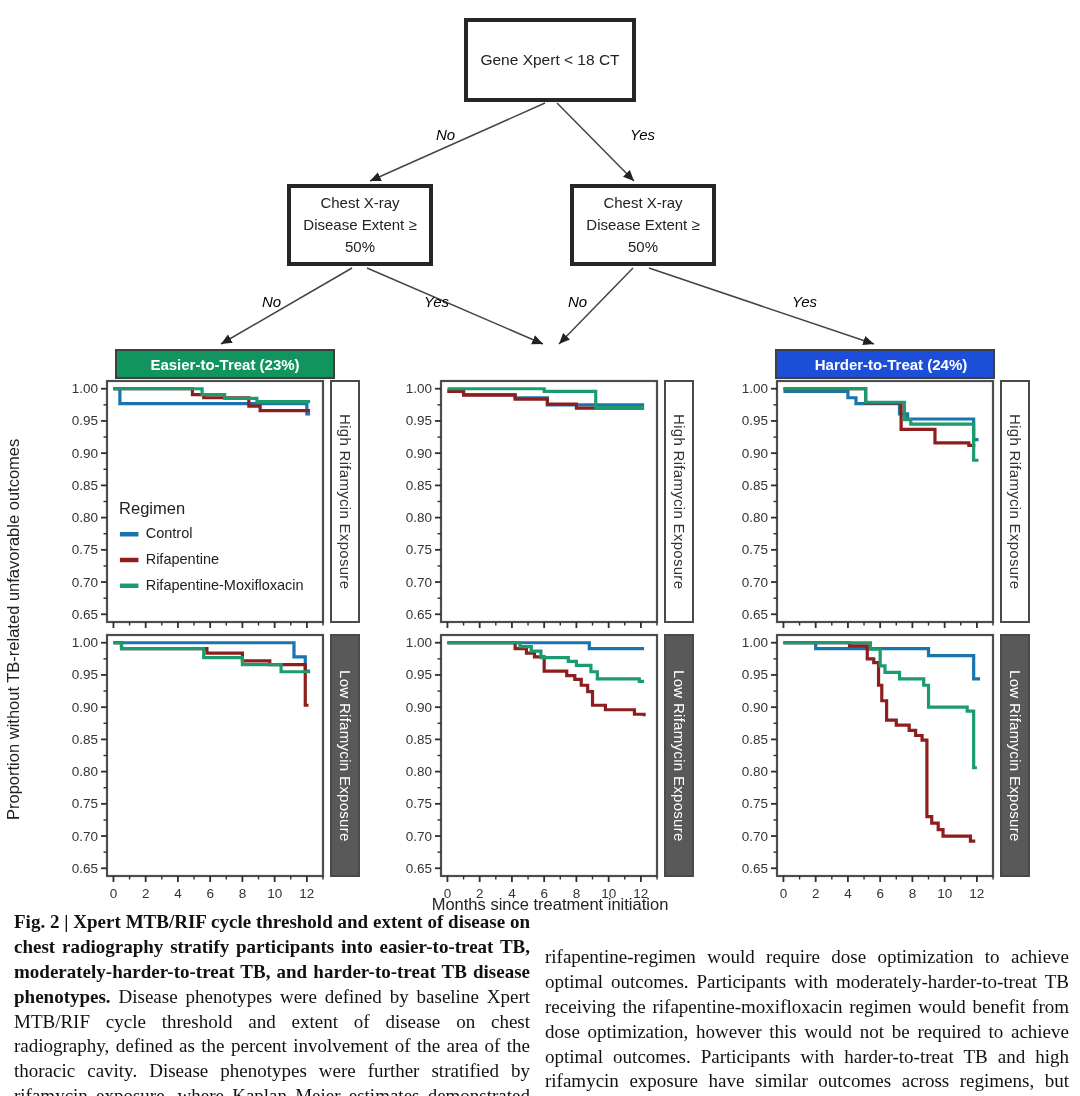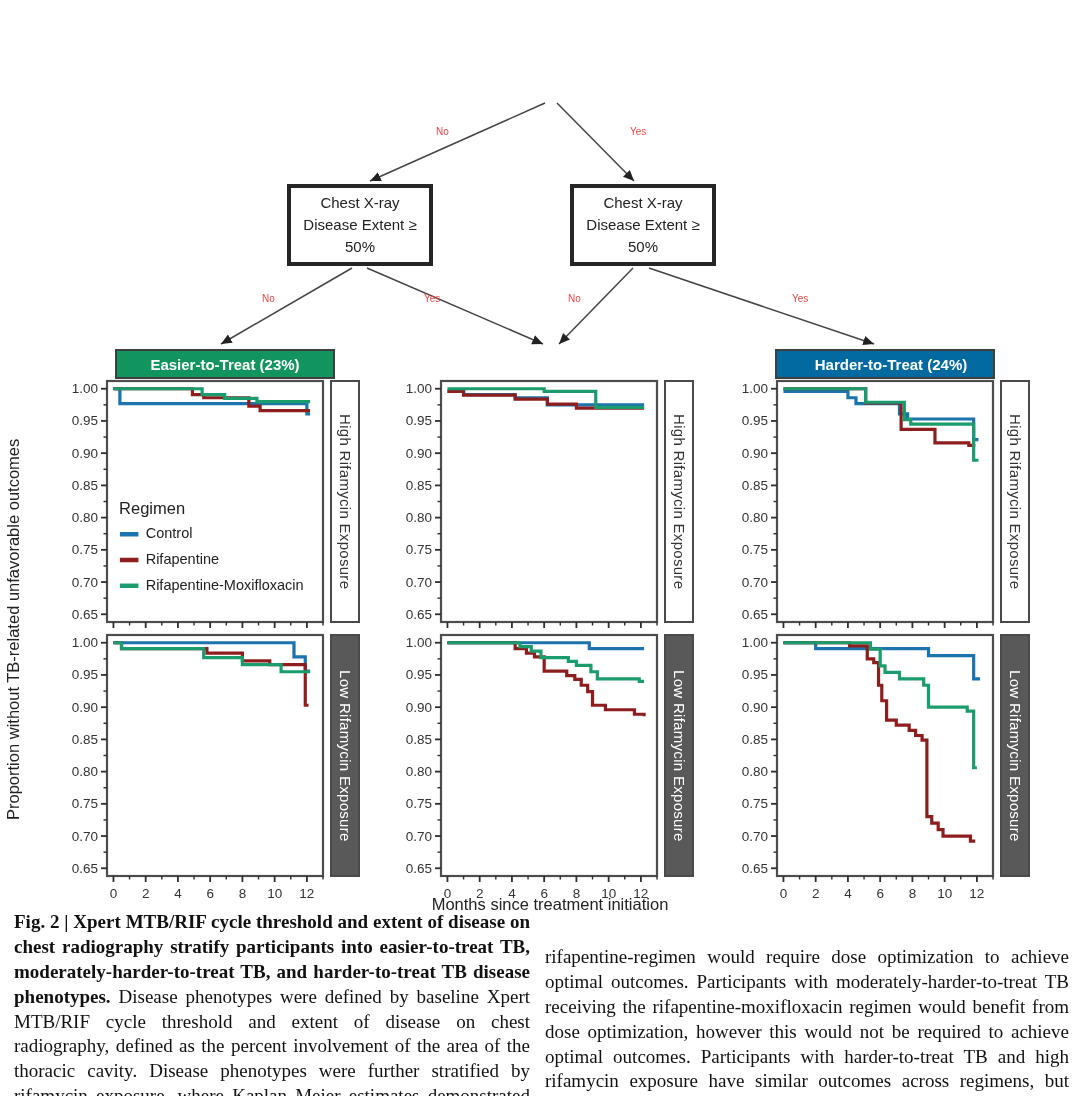--- a/index.html
+++ b/index.html
@@ -5,21 +5,21 @@
   html,body{margin:0;padding:0;background:#ffffff;}
   .fig{position:relative;width:1080px;height:1096px;background:#fff;
        font-family:"Liberation Sans",sans-serif;color:#1c1c1c;overflow:hidden;}
   .tree-svg{position:absolute;left:0;top:0;}
   .node{position:absolute;border:4px solid #262626;background:#fff;
         display:flex;align-items:center;justify-content:center;text-align:center;
         font-size:15.5px;color:#222;white-space:pre-line;line-height:1.45;box-sizing:border-box;}
   .node.root{left:464px;top:18px;width:172px;height:84px;}
   .node.chestL{left:287px;top:184px;width:146px;height:82px;font-size:15px;}
   .node.chestR{left:570px;top:184px;width:146px;height:82px;font-size:15px;}
-  .branch{position:absolute;font-size:10px;color:#ef4444;}
+  .branch{position:absolute;font-size:15px;color:#000000;font-style:italic;}
   .col-header{position:absolute;top:349px;height:30px;width:220px;box-sizing:border-box;
         border:2px solid #3f3f3f;color:#fff;font-weight:bold;font-size:15px;
         display:flex;align-items:center;justify-content:center;}
   .h0{left:115px}.h1{left:439px}.h2{left:775px}
   .panel{position:absolute;}
   .p0{left:59px;top:375px}.p1{left:393px;top:375px}.p2{left:729px;top:375px}
   .p3{left:59px;top:629px}.p4{left:393px;top:629px}.p5{left:729px;top:629px}
   .strip{position:absolute;width:30px;height:243px;box-sizing:border-box;border:2px solid #4a4a4a;
         display:flex;align-items:center;justify-content:center;
         writing-mode:vertical-rl;font-size:15px;letter-spacing:.3px;text-align:center;}
@@ -52,34 +52,35 @@
     <g stroke="#444" stroke-width="1.5" marker-end="url(#ah)">
       <line x1="545" y1="103" x2="370" y2="181"></line>
       <line x1="557" y1="103" x2="634" y2="181"></line>
       <line x1="352" y1="268" x2="221" y2="344"></line>
       <line x1="367" y1="268" x2="543" y2="344"></line>
       <line x1="633" y1="268" x2="559" y2="344"></line>
       <line x1="649" y1="268" x2="874" y2="344"></line>
     </g>
   </svg>
 
+  <div class="node root">Gene Xpert &lt; 18 CT</div>
   <div class="node chestL">Chest X-ray
 Disease Extent ≥ 50%</div>
   <div class="node chestR">Chest X-ray
 Disease Extent ≥ 50%</div>
 
   <div class="branch" style="left:436px;top:126px">No</div>
   <div class="branch" style="left:630px;top:126px">Yes</div>
   <div class="branch" style="left:262px;top:293px">No</div>
   <div class="branch" style="left:424px;top:293px">Yes</div>
   <div class="branch" style="left:568px;top:293px">No</div>
   <div class="branch" style="left:792px;top:293px">Yes</div>
 
   <div class="col-header h0" style="background: rgb(18, 148, 95);">Easier-to-Treat (23%)</div>
-  <div class="col-header h2" style="background: #0369a1; padding-left: 12px;">Harder-to-Treat (24%)</div>
+  <div class="col-header h2" style="background: #1d4ed8; padding-left: 12px;">Harder-to-Treat (24%)</div>
 
   <svg class="panel p0" width="272" height="261">
       <rect x="48" y="6" width="216" height="241" fill="#ffffff" stroke="#4d4d4d" stroke-width="2.2"></rect>
       <path d="M 54.44776119402985 13.732620320855624 H 60.8955223880597 V 28.553475935828896 H 247.88059701492537 V 38.863636363636395 H 251.1044776119403 V 38.863636363636395" fill="none" stroke="#1b74ae" stroke-width="3.2"></path>
       <path d="M 54.44776119402985 13.732620320855624 H 133.43283582089555 V 19.53208556149734 H 144.71641791044777 V 22.75401069518718 H 189.8507462686567 V 31.13101604278077 H 201.13432835820893 V 35.64171122994655 H 251.1044776119403 V 35.64171122994655" fill="none" stroke="#8e1e1e" stroke-width="3.2"></path>
       <path d="M 54.44776119402985 13.732620320855624 H 143.1044776119403 V 19.53208556149734 H 165.67164179104478 V 23.398395721925148 H 197.91044776119404 V 26.62032085561499 H 251.1044776119403 V 26.62032085561499" fill="none" stroke="#1b9c6c" stroke-width="3.2"></path>
       <line x1="42" x2="48" y1="13.732620320855624" y2="13.732620320855624" stroke="#2e2e2e" stroke-width="1.8"></line>
       <text x="39" y="18.232620320855624" text-anchor="end" font-size="13.5" fill="#333">1.00</text>
       <line x1="42" x2="48" y1="45.95187165775404" y2="45.95187165775404" stroke="#2e2e2e" stroke-width="1.8"></line>
       <text x="39" y="50.45187165775404" text-anchor="end" font-size="13.5" fill="#333">0.95</text>

